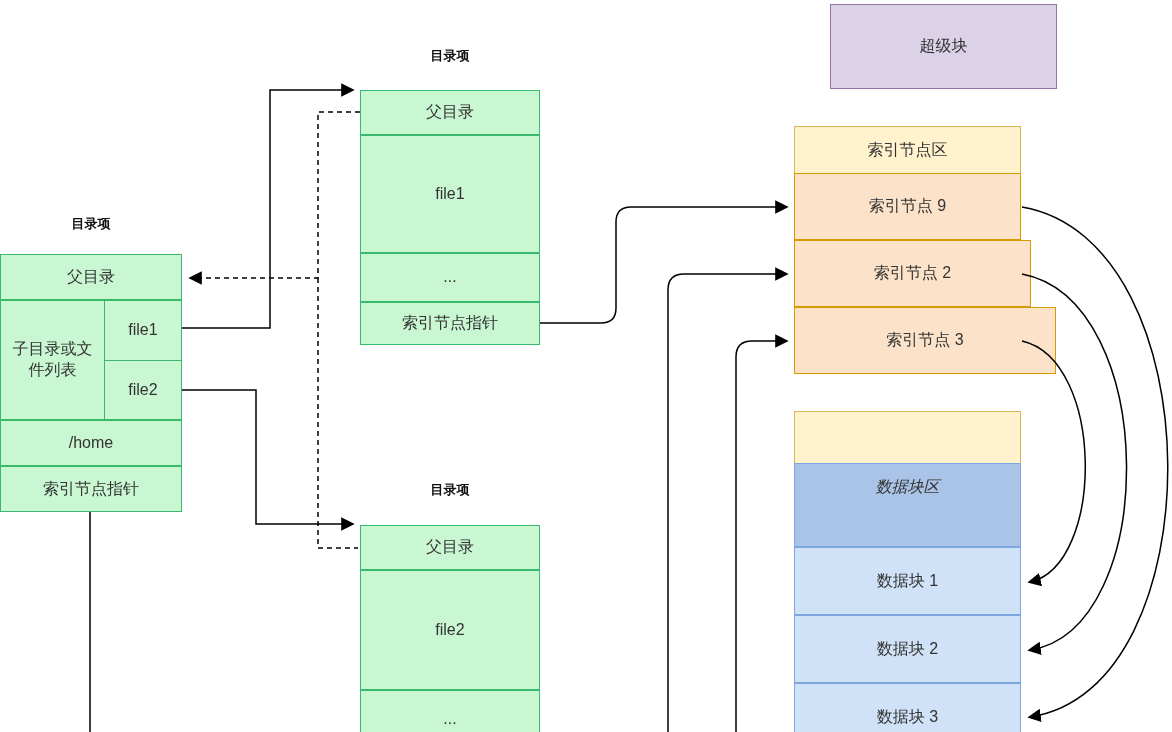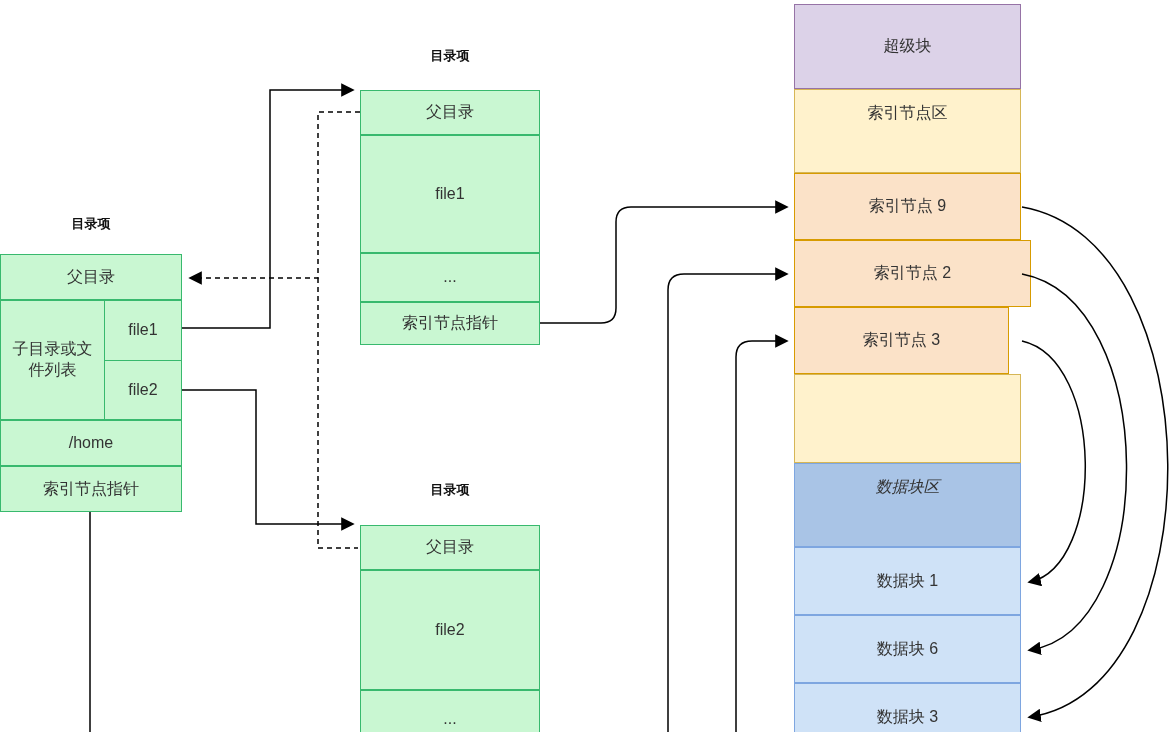--- a/index.html
+++ b/index.html
@@ -15,22 +15,22 @@
     box-sizing:border-box;
     display:flex;
     align-items:center;
     justify-content:center;
     text-align:center;
     font-size:16px;
     color:#333333;
     line-height:1.3;
   }
   .green {background:var(--green-fill); border:1.5px solid var(--green-stroke);}
-  .purple{background:var(--purple-fill);border:1.5px solid var(--purple-stroke);}
-  .yellow{background:var(--yellow-fill);border:1.5px solid var(--yellow-stroke);}
+  .purple{background:var(--purple-fill);border:1.5px solid var(--purple-stroke);margin-left:36px;}
+  .yellow{background:var(--yellow-fill);border:1.5px solid var(--yellow-stroke);margin-top:37px;}
   .orange{background:var(--orange-fill);border:1.5px solid var(--orange-stroke);}
   .bluehead{background:var(--blue-header-fill);border:1.5px solid var(--blue-stroke);font-style:italic;}
   .blue  {background:var(--blue-fill);  border:1.5px solid var(--blue-stroke);}
   .area-top{align-items:flex-start;padding-top:13px;}
   .narrow{padding:0 4px;}
   .title{
     position:absolute;
     font-weight:bold;
     font-size:13px;
     color:#111111;
@@ -60,25 +60,25 @@
 
   <div class="title" style="left:360px;top:474px;width:180px;height:32px">目录项</div>
   <div class="cell green" style="left:360px;top:525px;width:180px;height:45px">父目录</div>
   <div class="cell green" style="left:360px;top:570px;width:180px;height:120px">file2</div>
   <div class="cell green" style="left:360px;top:690px;width:180px;height:58px">...</div>
 
   <div class="cell purple" style="left:794px;top:4px;width:227px;height:85px">超级块</div>
   <div class="cell yellow area-top" style="left:794px;top:89px;width:227px;height:84px">索引节点区</div>
   <div class="cell orange" style="left:794px;top:173px;width:227px;height:67px">索引节点 9</div>
   <div class="cell orange" style="left:794px;top:240px;width:237px;height:67px">索引节点 2</div>
-  <div class="cell orange" style="left:794px;top:307px;width:215px;height:67px">索引节点 3</div>
+  <div class="cell orange" style="left:794px;top:307px;width:262px;height:67px">索引节点 3</div>
   <div class="cell yellow" style="left:794px;top:374px;width:227px;height:89px"></div>
   <div class="cell bluehead area-top" style="left:794px;top:463px;width:227px;height:84px">数据块区</div>
   <div class="cell blue" style="left:794px;top:547px;width:227px;height:68px">数据块 1</div>
-  <div class="cell blue" style="left:794px;top:615px;width:227px;height:68px">数据块 6</div>
+  <div class="cell blue" style="left:794px;top:615px;width:227px;height:68px">数据块 2</div>
   <div class="cell blue" style="left:794px;top:683px;width:227px;height:68px">数据块 3</div>
 
   <svg class="wires" width="1172" height="732" viewBox="0 0 1172 732">
     <defs>
       <marker id="arr" viewBox="0 0 10 10" refX="8" refY="5" markerWidth="9" markerHeight="9" orient="auto-start-reverse">
         <path d="M0,0 L10,5 L0,10 z" fill="#000000"></path>
       </marker>
     </defs>
 
     <path d="M 182 328 H 270 V 90 H 352" fill="none" stroke="#000" stroke-width="1.5" marker-end="url(#arr)"></path>

